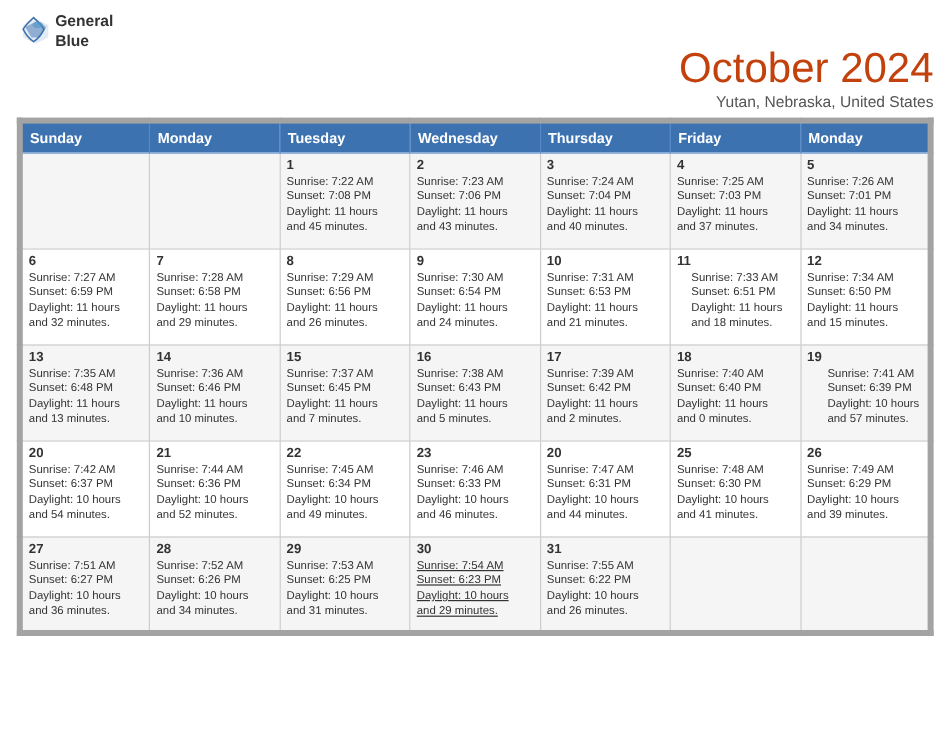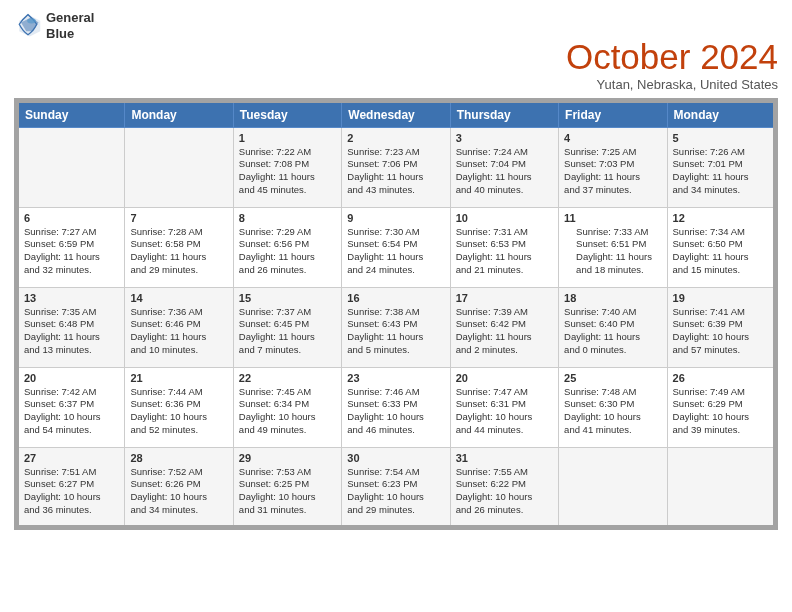--- a/index.html
+++ b/index.html
@@ -263,21 +263,21 @@
           </td>
           <td>
             <span class="day-number">18</span>
             <div class="day-info" style="white-space: pre-line;">Sunrise: 7:40 AM
 Sunset: 6:40 PM
 Daylight: 11 hours
 and 0 minutes.</div>
           </td>
           <td>
             <span class="day-number">19</span>
-            <div class="day-info" style="white-space: pre-line;">Sunrise: 7:41 AM
+            <div class="day-info" style="white-space: pre-line; margin-left: 17px;">Sunrise: 7:41 AM
 Sunset: 6:39 PM
 Daylight: 10 hours
 and 57 minutes.</div>
           </td>
         </tr>
         <tr>
           <td>
             <span class="day-number">20</span>
             <div class="day-info" style="white-space: pre-line;">Sunrise: 7:42 AM
 Sunset: 6:37 PM
@@ -344,21 +344,21 @@
           </td>
           <td>
             <span class="day-number">29</span>
             <div class="day-info" style="white-space: pre-line;">Sunrise: 7:53 AM
 Sunset: 6:25 PM
 Daylight: 10 hours
 and 31 minutes.</div>
           </td>
           <td>
             <span class="day-number">30</span>
-            <div class="day-info" style="white-space: pre-line;">Sunrise: 7:54 AM
+            <div class="day-info" style="white-space: pre-line; text-decoration: underline;">Sunrise: 7:54 AM
 Sunset: 6:23 PM
 Daylight: 10 hours
 and 29 minutes.</div>
           </td>
           <td>
             <span class="day-number">31</span>
             <div class="day-info" style="white-space: pre-line;">Sunrise: 7:55 AM
 Sunset: 6:22 PM
 Daylight: 10 hours
 and 26 minutes.</div>

